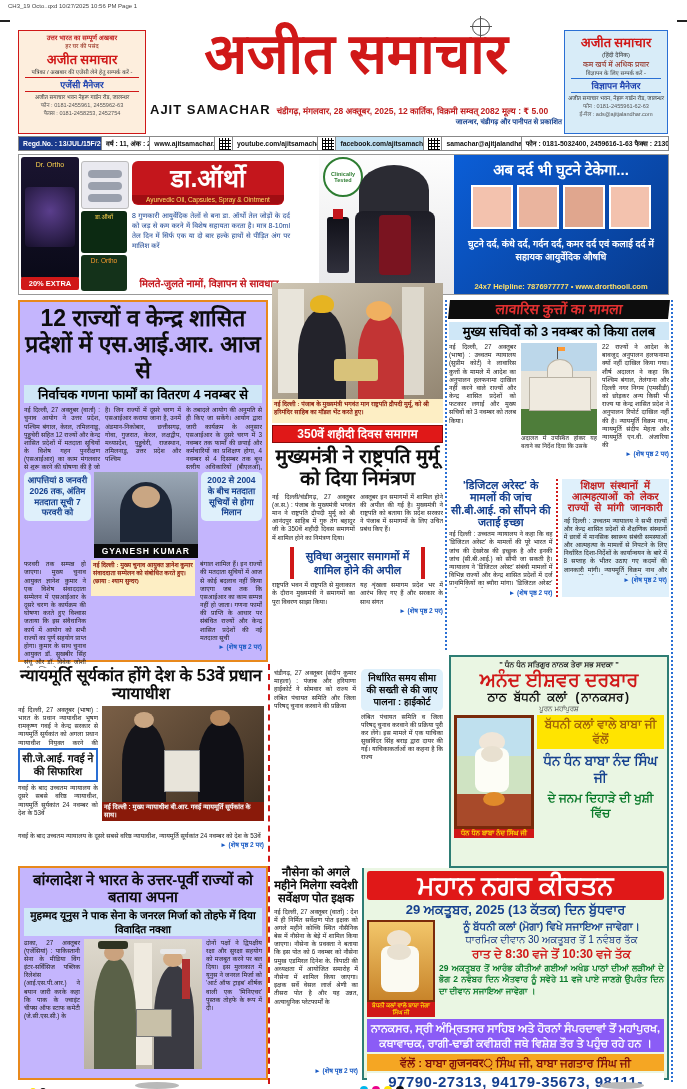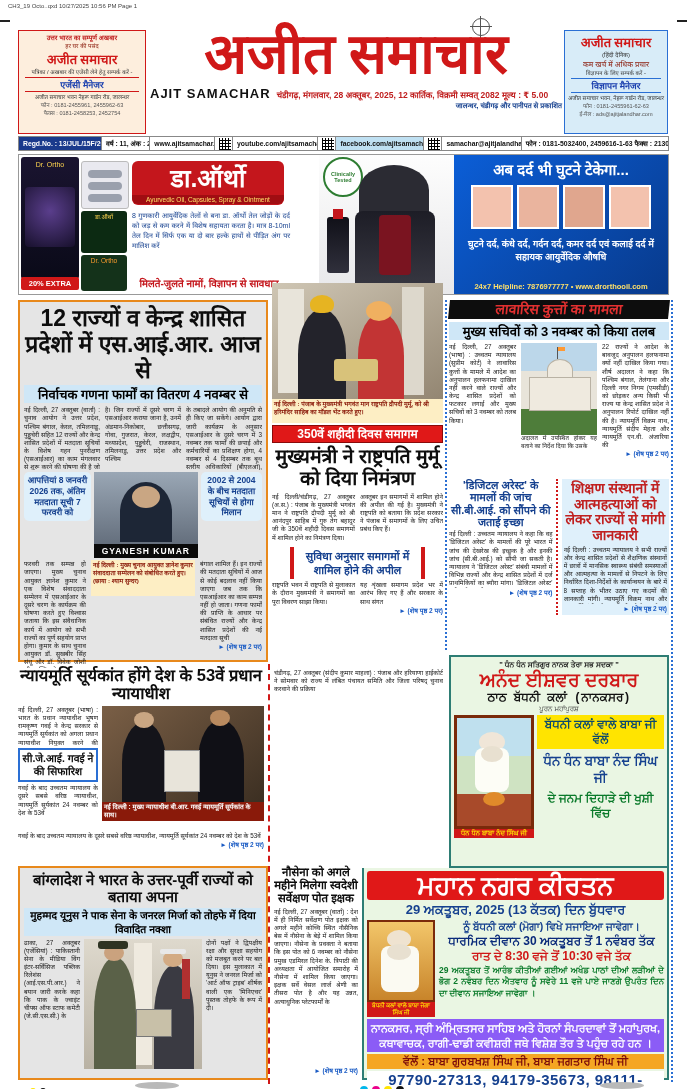--- a/index.html
+++ b/index.html
@@ -17,21 +17,21 @@
               border-radius:5px;padding:3px 2px;line-height:1.25;}
   .photo{position:relative;overflow:hidden;background:#b9b2a4;}
   .cap-y{background:#fdeec4;color:#8a1a0a;font-size:6.2px;font-weight:bold;line-height:1.25;padding:1px 2px;}
   .qr{width:12px;height:12px;flex:0 0 auto;
       background-image:repeating-linear-gradient(0deg,#000 0 1px,transparent 1px 3px),
                        repeating-linear-gradient(90deg,#000 0 1px,#fff 1px 3px);}
   .ibar-seg{display:flex;align-items:center;gap:2px;padding:0 4px;border-right:1px solid #888;
             font-size:6.8px;font-weight:bold;white-space:nowrap;overflow:hidden;}
   .vline-blue{border-left:2px dotted #2a6fd4;}
   .vline-red{border-left:2px dashed #d01818;}
-  .orange-box{border:2px solid #e8891c;background:#e5e5e5;}
+  .orange-box{border:2px solid #e8891c;background:#c4b5fd;}
   .ad-green{background:#eaf6e3;border:2px solid #2e7d74;}
   .figure{position:absolute;border-radius:50% 50% 0 0;}
   .dot{width:8px;height:8px;border-radius:50%;display:inline-block;margin:0 2px;}
 </style>
 </head>
 <body>
 
 <div class="page">
 
   <div class="abs" style="left:8px;top:3px;font-size:6px;color:#444;">CH3_19 Octo..qxd   10/27/2025   10:56 PM   Page 1</div>
@@ -48,21 +48,21 @@
     <div style="font-size:13px;color:#d01818;font-weight:bold;font-family:'Liberation Serif','DejaVu Serif',serif;">अजीत समाचार</div>
     <div style="font-size:5.8px;color:#333;">पत्रिका / अखबार की एजेंसी लेने हेतु सम्पर्क करें -</div>
     <div style="font-size:9px;color:#1a3fae;font-weight:bold;border-top:1px solid #d01818;border-bottom:1px solid #d01818;margin:1px 4px;">एजेंसी मैनेजर</div>
     <div style="font-size:5.6px;color:#333;">अजीत समाचार भवन नेहरू गार्डन रोड, जालन्धर</div>
     <div style="font-size:5.6px;color:#555;">फोन : 0181-2455961, 2455962-63</div>
     <div style="font-size:5.6px;color:#555;">फैक्स : 0181-2458253, 2452754</div>
   </div>
 
   <div class="abs" style="left:150px;top:26px;width:412px;text-align:center;">
     <div style="font-size:56px;line-height:1.0;color:#d01818;font-weight:bold;font-family:'Liberation Serif','DejaVu Serif',serif;">अजीत समाचार</div>
-    <div style="display:flex;align-items:baseline;gap:6px;margin-top:4px;">
+    <div style="display:flex;align-items:baseline;gap:6px;margin-top:20px;">
       <span style="font-size:13px;font-weight:bold;letter-spacing:1px;color:#111;">AJIT SAMACHAR</span>
       <span style="font-size:8.5px;font-weight:bold;color:#c02020;">चंडीगढ़, मंगलवार, 28 अक्तूबर, 2025, 12 कार्तिक, विक्रमी सम्वत् 2082  मूल्य : ₹ 5.00</span>
     </div>
     <div style="text-align:right;font-size:7px;font-weight:bold;color:#16418f;">जालन्धर, चंडीगढ़ और पानीपत से प्रकाशित</div>
   </div>
 
   <div class="abs" style="left:564px;top:30px;width:104px;height:104px;border:1.5px solid #2a6fd4;background:#d8ecf8;padding:2px;box-sizing:border-box;text-align:center;">
     <div style="font-size:13px;color:#d01818;font-weight:bold;font-family:'Liberation Serif','DejaVu Serif',serif;">अजीत समाचार</div>
     <div style="font-size:6px;color:#333;">(हिंदी दैनिक)</div>
     <div style="font-size:7.5px;color:#8a1a0a;font-weight:normal;">कम खर्च में अधिक प्रचार</div>
@@ -220,21 +220,21 @@
       </div>
     </div>
 
     <div style="display:flex;gap:4px;margin-top:4px;">
       <div style="flex:1;border-right:2px dotted #d01818;padding-right:3px;">
         <div class="hl" style="font-size:11px;color:#16418f;">'डिजिटल अरेस्ट' के मामलों की जांच सी.बी.आई. को सौंपने की जताई इच्छा</div>
         <div class="body-t" style="height:58px;overflow:hidden;margin-top:2px;">नई दिल्ली : उच्चतम न्यायालय ने कहा कि वह 'डिजिटल अरेस्ट' के मामलों की पूरे भारत में जांच की देखरेख की इच्छुक है और इनकी जांच (सी.बी.आई.) को सौंपी जा सकती है। न्यायालय ने 'डिजिटल अरेस्ट' संबंधी मामलों में विभिन्न राज्यों और केन्द्र शासित प्रदेशों में दर्ज प्राथमिकियों का ब्यौरा मांगा। 'डिजिटल अरेस्ट' नवीन धोखाधड़ी</div>
         <div class="cont">► (शेष पृष्ठ 2 पर)</div>
       </div>
       <div style="flex:1;background:#dff0fb;padding:2px;">
-        <div class="hl" style="font-size:14px;color:#c02020;">शिक्षण संस्थानों में आत्महत्याओं को लेकर राज्यों से मांगी जानकारी</div>
+        <div class="hl" style="font-size:10px;color:#c02020;font-family:Liberation Mono, monospace;">शिक्षण संस्थानों में आत्महत्याओं को लेकर राज्यों से मांगी जानकारी</div>
         <div class="body-t" style="height:58px;overflow:hidden;margin-top:2px;">नई दिल्ली : उच्चतम न्यायालय ने सभी राज्यों और केन्द्र शासित प्रदेशों से शैक्षणिक संस्थानों में छात्रों में मानसिक स्वास्थ्य संबंधी समस्याओं और आत्महत्या के मामलों से निपटने के लिए निर्धारित दिशा-निर्देशों के कार्यान्वयन के बारे में 8 सप्ताह के भीतर उठाए गए कदमों की जानकारी मांगी। न्यायमूर्ति विक्रम नाथ और न्यायमूर्ति संदीप मेहता की पीठ ने केन्द्र को इन दिशा-निर्देशों</div>
         <div class="cont">► (शेष पृष्ठ 2 पर)</div>
       </div>
     </div>
   </div>
 
   <div class="abs" style="left:18px;top:666px;width:246px;">
     <div class="hl" style="font-size:16.5px;">न्यायमूर्ति सूर्यकांत होंगे देश के 53वें प्रधान न्यायाधीश</div>
     <div style="display:flex;gap:4px;margin-top:3px;">
       <div style="flex:0 0 80px;">
@@ -253,20 +253,24 @@
         <div style="background:#8a1a0a;color:#fff;font-size:6.5px;font-weight:bold;padding:1px 2px;line-height:1.3;">नई दिल्ली : मुख्य न्यायाधीश बी.आर. गवई न्यायमूर्ति सूर्यकांत के साथ।</div>
       </div>
     </div>
     <div class="body-t" style="margin-top:2px;"><span>गवई के बाद उच्चतम न्यायालय के दूसरे सबसे वरिष्ठ न्यायाधीश, न्यायमूर्ति सूर्यकांत 24 नवम्बर को देश के 53वें</span></div>
     <div class="cont">► (शेष पृष्ठ 2 पर)</div>
   </div>
 
   <div class="abs" style="left:274px;top:666px;width:169px;">
     <div class="cols" style="margin-top:3px;height:118px;overflow:hidden;">
       <div class="col body-t">चंडीगढ़, 27 अक्तूबर (संदीप कुमार माहला) : पंजाब और हरियाणा हाईकोर्ट ने सोमवार को राज्य में लंबित पंचायत समिति और जिला परिषद् चुनाव करवाने की प्रक्रिया</div>
+      <div class="col">
+        <div class="inset-blue" style="font-size:9.5px;color:#0d0d0d;">निर्धारित समय सीमा की सख्ती से की जाए पालना : हाईकोर्ट</div>
+        <div class="body-t" style="margin-top:2px;">लंबित पंचायत समिति व जिला परिषद् चुनाव करवाने की प्रक्रिया पूरी कर लेंगे। इस मामले में एक याचिका सुखविंदर सिंह बराड़ द्वारा दायर की गई। याचिकाकर्ताओं का कहना है कि राज्य</div>
+      </div>
     </div>
   </div>
 
   <div class="abs orange-box" style="left:18px;top:866px;width:250px;height:214px;padding:4px;box-sizing:border-box;">
     <div class="hl" style="font-size:15px;">बांग्लादेश ने भारत के उत्तर-पूर्वी राज्यों को बताया अपना</div>
     <div class="subhead" style="font-size:10.5px;margin-top:2px;">मुहम्मद यूनुस ने पाक सेना के जनरल मिर्जा को तोहफे में दिया विवादित नक्शा</div>
     <div style="display:flex;gap:4px;margin-top:3px;">
       <div class="body-t" style="flex:1;">ढाका, 27 अक्तूबर (एजेंसियां) : पाकिस्तानी सेना के मीडिया विंग इंटर-सर्विसिज पब्लिक रिलेशंस (आई.एस.पी.आर.) ने बयान जारी करके कहा कि पाक के ज्वाइंट चीफ्स ऑफ स्टाफ कमेटी (जे.सी.एस.सी.) के</div>
       <div class="photo" style="flex:0 0 118px;height:130px;background:linear-gradient(#ded9cd,#b9b2a4);">
         <div class="abs" style="left:50px;top:4px;width:18px;height:122px;background:#efeadf;"></div>
@@ -298,48 +302,48 @@
       <div style="flex:0 0 74px;">
         <div class="photo" style="width:74px;height:108px;border:3px solid #7a2a0a;background:linear-gradient(#bfe0ee 0 35%,#cfe3c2 35% 70%,#a84a2a 70%);">
           <div class="abs" style="left:22px;top:14px;width:26px;height:20px;border-radius:50%;background:#f0e6d8;"></div>
           <div class="abs" style="left:18px;top:30px;width:34px;height:44px;border-radius:8px;background:#fdfdf6;"></div>
           <div class="abs" style="left:24px;top:28px;width:22px;height:16px;background:#e8e0d0;border-radius:50%;"></div>
           <div class="abs" style="left:26px;top:74px;width:22px;height:14px;background:#e08a2a;border-radius:50%;"></div>
         </div>
         <div style="background:#d01818;color:#ffe400;font-size:6.8px;font-weight:bold;text-align:center;line-height:1.3;">ਧੰਨ ਧੰਨ ਬਾਬਾ ਨੰਦ ਸਿੰਘ ਜੀ</div>
       </div>
       <div style="flex:1;text-align:center;">
-        <div style="background:#ffe400;color:#0c4a6e;font-size:12px;font-weight:bold;line-height:1.25;padding:2px 0;">ਬੱਧਨੀ ਕਲਾਂ ਵਾਲੇ ਬਾਬਾ ਜੀ ਵੱਲੋਂ</div>
+        <div style="background:#ffe400;color:#a16207;font-size:12px;font-weight:bold;line-height:1.25;padding:2px 0;">ਬੱਧਨੀ ਕਲਾਂ ਵਾਲੇ ਬਾਬਾ ਜੀ ਵੱਲੋਂ</div>
         <div style="color:#16418f;font-size:13.5px;font-weight:bold;line-height:1.25;margin-top:4px;">ਧੰਨ ਧੰਨ ਬਾਬਾ ਨੰਦ ਸਿੰਘ ਜੀ</div>
         <div style="color:#0a7a2a;font-size:12px;font-weight:bold;line-height:1.25;margin-top:4px;">ਦੇ ਜਨਮ ਦਿਹਾੜੇ ਦੀ ਖੁਸ਼ੀ ਵਿੱਚ</div>
       </div>
     </div>
   </div>
 
   <div class="abs ad-green" style="left:362px;top:868px;width:307px;height:212px;box-sizing:border-box;padding:3px;border-top:none;">
     <div style="background:#e01818;color:#fff;font-size:26px;font-weight:bold;text-align:center;line-height:1.1;border-radius:3px;">ਮਹਾਨ ਨਗਰ ਕੀਰਤਨ</div>
     <div class="ctr" style="color:#16418f;font-size:13px;font-weight:bold;margin-top:2px;">29 ਅਕਤੂਬਰ, 2025 (13 ਕੱਤਕ) ਦਿਨ ਬੁੱਧਵਾਰ</div>
     <div style="display:flex;gap:4px;margin-top:2px;">
       <div style="flex:0 0 64px;">
         <div class="photo" style="width:64px;height:78px;border:2px solid #7a2a0a;background:linear-gradient(#f2c66a,#c8842a);">
           <div class="abs" style="left:18px;top:8px;width:24px;height:18px;border-radius:50%;background:#efe3d0;"></div>
           <div class="abs" style="left:12px;top:24px;width:38px;height:46px;border-radius:8px;background:#fbfaf2;"></div>
           <div class="abs" style="left:18px;top:22px;width:24px;height:16px;background:#e8e0d0;border-radius:50%;"></div>
         </div>
         <div style="background:#d01818;color:#ffe400;font-size:5.8px;font-weight:bold;text-align:center;line-height:1.3;">ਬੱਧਨੀ ਕਲਾਂ ਵਾਲੇ ਬਾਬਾ ਜੋਗਾ ਸਿੰਘ ਜੀ</div>
       </div>
       <div style="flex:1;text-align:center;">
         <div style="color:#16418f;font-size:10.5px;font-weight:bold;">ਨੂੰ ਬੱਧਨੀ ਕਲਾਂ (ਮੋਗਾ) ਵਿਖੇ ਸਜਾਇਆ ਜਾਵੇਗਾ।</div>
-        <div style="color:#0a2a7a;font-size:12px;font-weight:bold;margin-top:1px;">ਧਾਰਮਿਕ ਦੀਵਾਨ 30 ਅਕਤੂਬਰ ਤੋਂ 1 ਨਵੰਬਰ ਤੱਕ</div>
+        <div style="color:#0a2a7a;font-size:10px;font-weight:normal;margin-top:1px;">ਧਾਰਮਿਕ ਦੀਵਾਨ 30 ਅਕਤੂਬਰ ਤੋਂ 1 ਨਵੰਬਰ ਤੱਕ</div>
         <div style="color:#d01818;font-size:12px;font-weight:bold;margin-top:1px;">ਰਾਤ ਦੇ 8:30 ਵਜੇ ਤੋਂ 10:30 ਵਜੇ ਤੱਕ</div>
         <div style="color:#0a7a2a;font-size:8.5px;font-weight:bold;text-align:justify;margin-top:2px;line-height:1.35;">29 ਅਕਤੂਬਰ ਤੋਂ ਆਰੰਭ ਕੀਤੀਆਂ ਗਈਆਂ ਅਖੰਡ ਪਾਠਾਂ ਦੀਆਂ ਲੜੀਆਂ ਦੇ ਭੋਗ 2 ਨਵੰਬਰ ਦਿਨ ਐਤਵਾਰ ਨੂੰ ਸਵੇਰੇ 11 ਵਜੇ ਪਾਏ ਜਾਣਗੇ ਉਪਰੰਤ ਦਿਨ ਦਾ ਦੀਵਾਨ ਸਜਾਇਆ ਜਾਵੇਗਾ ।</div>
       </div>
     </div>
     <div style="background:#8b5cf6;color:#fff;font-size:11px;font-weight:bold;text-align:center;padding:2px;margin-top:2px;line-height:1.35;">ਨਾਨਕਸਰ, ਸ੍ਰੀ ਅੰਮ੍ਰਿਤਸਰ ਸਾਹਿਬ ਅਤੇ ਹੋਰਨਾਂ ਸੰਪਰਦਾਵਾਂ ਤੋਂ ਮਹਾਂਪੁਰਖ, ਕਥਾਵਾਚਕ, ਰਾਗੀ-ਢਾਡੀ ਕਵੀਸ਼ਰੀ ਜਥੇ ਵਿਸ਼ੇਸ਼ ਤੌਰ ਤੇ ਪਹੁੰਚ ਰਹੇ ਹਨ ।</div>
-    <div style="background:#f5a623;color:#7a0a0a;font-size:11.5px;font-weight:bold;text-align:center;padding:1px 0;margin-top:2px;">ਵੱਲੋਂ : ਬਾਬਾ ਗੁਰਬਖਸ਼ ਸਿੰਘ ਜੀ, ਬਾਬਾ ਜਗਤਾਰ ਸਿੰਘ ਜੀ</div>
+    <div style="background:#f5a623;color:#7a0a0a;font-size:11.5px;font-weight:bold;text-align:center;padding:1px 0;margin-top:2px;">ਵੱਲੋਂ : ਬਾਬਾ ਗੁजनवर਼ ਸਿੰਘ ਜੀ, ਬਾਬਾ ਜਗਤਾਰ ਸਿੰਘ ਜੀ</div>
     <div style="background:#fff;color:#16418f;font-size:15px;font-weight:bold;text-align:center;letter-spacing:0.5px;margin-top:2px;">97790-27313, 94179-35673, 98111-57418</div>
   </div>
 
   <div class="abs" style="left:135px;top:1082px;width:44px;height:7px;background:#b9b9b9;border-radius:50%;"></div>
   <div class="abs" style="left:600px;top:1082px;width:44px;height:7px;background:#b9b9b9;border-radius:50%;"></div>
   <div class="abs" style="left:358px;top:1080px;">
     <span class="dot" style="background:#00b7eb;"></span><span class="dot" style="background:#ec008c;"></span><span class="dot" style="background:#ffe400;"></span><span class="dot" style="background:#111;"></span>
   </div>
   <div class="abs" style="left:28px;top:1080px;">
     <span class="dot" style="background:#ffe400;width:6px;height:6px;"></span><span class="dot" style="background:#111;width:6px;height:6px;"></span>

